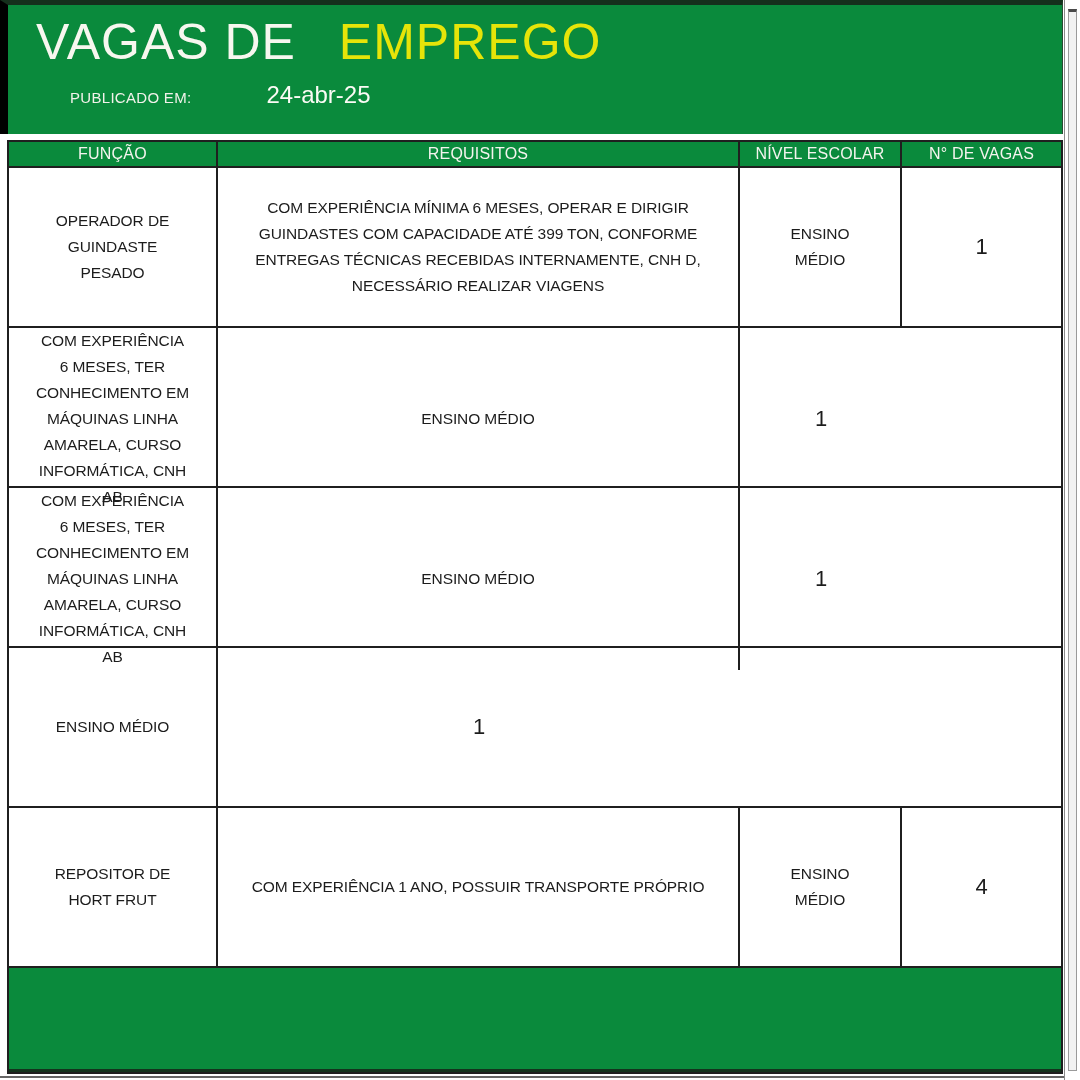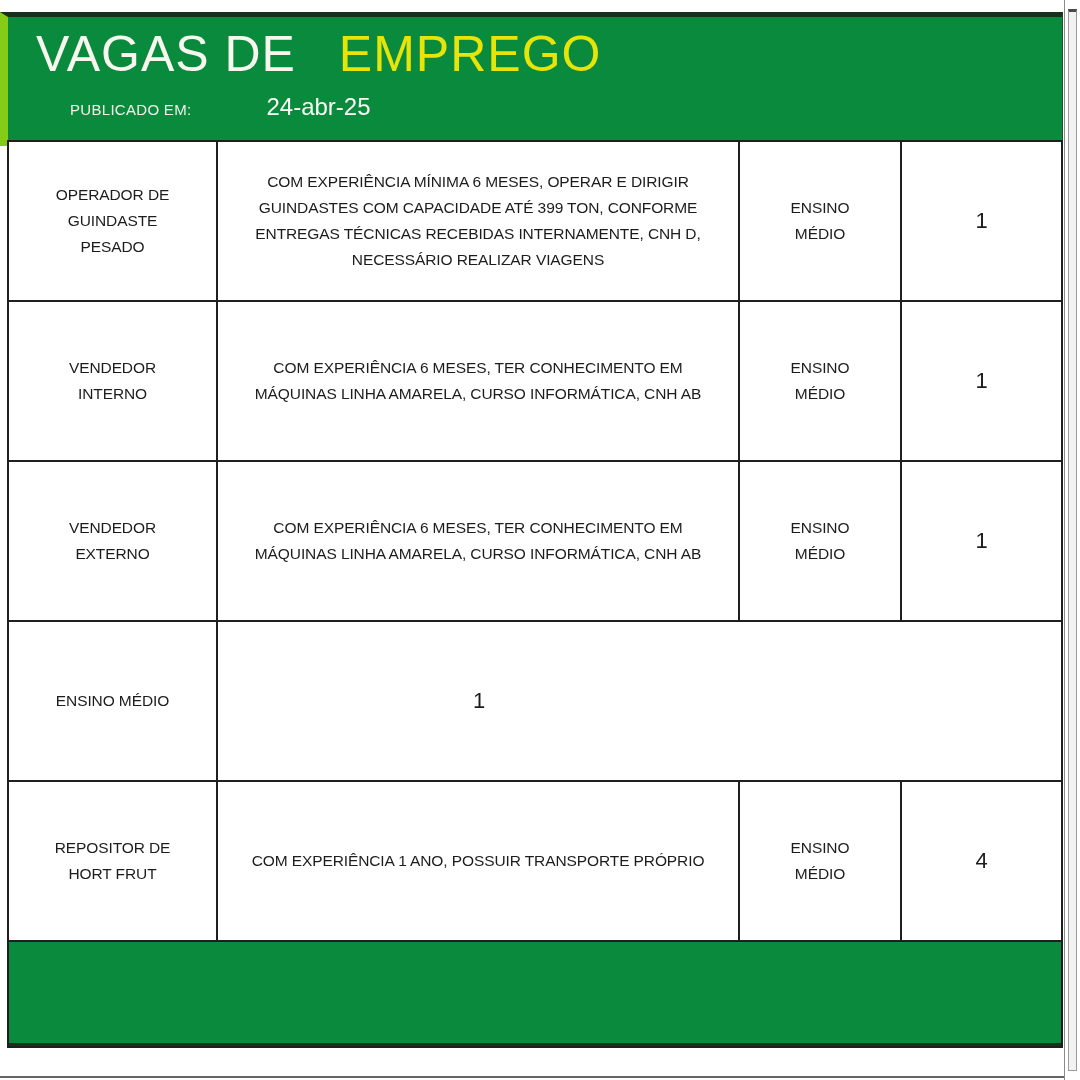--- a/index.html
+++ b/index.html
@@ -5,23 +5,22 @@
   * { margin:0; padding:0; box-sizing:border-box; }
   html,body { width:1080px; height:1080px; background:#ffffff; overflow:hidden;
               font-family:"Liberation Sans", sans-serif; }
   .stage { position:relative; width:1080px; height:1080px; background:#fff; }
 
   
   .banner {
     position:absolute; left:0; top:0; width:1063px; height:134px;
     background:var(--green,#0a8a3c);
     border-top:5px solid #15301c;
-    border-left:8px solid #84cc16;
+    border-left:8px solid #000000;
     border-right:1px solid #2a4a33;
-    margin-top:12px;
   }
   .title-row { padding:8px 0 0 28px; font-size:50px; letter-spacing:1px; white-space:nowrap; }
   .title-white { color:#f7f7ef; }
   .title-yellow { color:var(--yellow,#e6e409); margin-left:28px; }
   .pub-row { display:flex; align-items:baseline; margin:10px 0 0 62px; }
   .pub-label { color:#f2f2ea; font-size:15px; font-weight:400; letter-spacing:.3px; }
   .pub-date { color:#fbfbf5; font-size:24px; font-weight:400; margin-left:75px; }
 
   
   .jobtable {
@@ -75,37 +74,41 @@
       <span class="title-yellow">EMPREGO</span>
     </div>
     <div class="pub-row">
       <span class="pub-label">PUBLICADO EM:</span>
       <span class="pub-date">24-abr-25</span>
     </div>
   </div>
 
   <div class="jobtable">
 
+    <div class="tgrid thead">
+      <div class="hcell">FUNÇÃO</div>
+      <div class="hcell">REQUISITOS</div>
+      <div class="hcell">NÍVEL ESCOLAR</div>
+      <div class="hcell">N° DE VAGAS</div>
+    </div>
 
     <div class="tgrid trow">
       <div class="cell funcao">OPERADOR DE GUINDASTE PESADO</div>
       <div class="cell req">COM EXPERIÊNCIA MÍNIMA 6 MESES, OPERAR E DIRIGIR GUINDASTES COM CAPACIDADE ATÉ 399 TON, CONFORME ENTREGAS TÉCNICAS RECEBIDAS INTERNAMENTE, CNH D, NECESSÁRIO REALIZAR VIAGENS</div>
       <div class="cell nivel">ENSINO MÉDIO</div>
       <div class="cell vagas">1</div>
     </div>
 
     <div class="tgrid trow">
-      <div class="cell funcao">VENDEDOR INTERNO</div>
       <div class="cell req">COM EXPERIÊNCIA 6 MESES, TER CONHECIMENTO EM MÁQUINAS LINHA AMARELA, CURSO INFORMÁTICA, CNH AB</div>
       <div class="cell nivel">ENSINO MÉDIO</div>
       <div class="cell vagas">1</div>
     </div>
 
     <div class="tgrid trow">
-      <div class="cell funcao">VENDEDOR EXTERNO</div>
       <div class="cell req">COM EXPERIÊNCIA 6 MESES, TER CONHECIMENTO EM MÁQUINAS LINHA AMARELA, CURSO INFORMÁTICA, CNH AB</div>
       <div class="cell nivel">ENSINO MÉDIO</div>
       <div class="cell vagas">1</div>
     </div>
 
     <div class="tgrid trow">
       <div class="cell nivel">ENSINO MÉDIO</div>
       <div class="cell vagas">1</div>
     </div>
 

